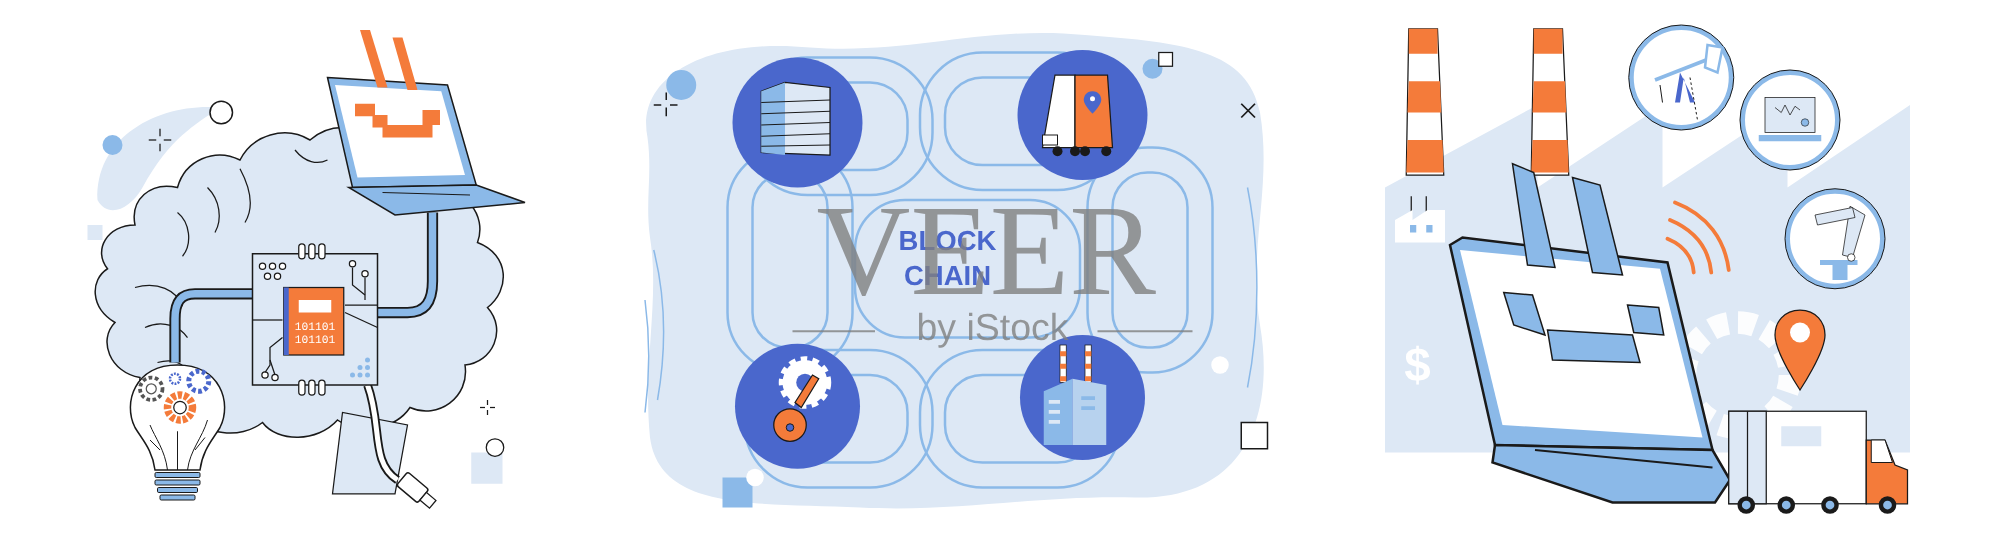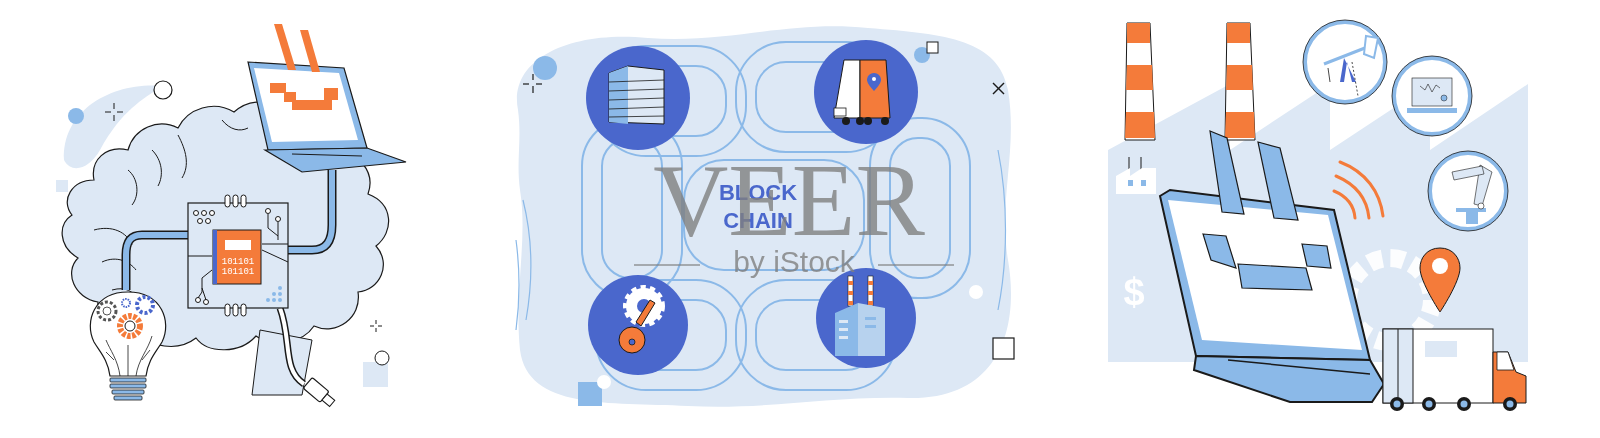--- a/index.html
+++ b/index.html
@@ -1,18 +1,18 @@
 <!DOCTYPE html>
 <html><head>
 <meta charset="utf-8">
 <style>
   html, body { margin:0; padding:0; background:#ffffff; }
   body { width:1600px; height:438px; overflow:hidden; position:relative; font-family:"Liberation Sans", sans-serif; }
   .panel { position:absolute; top:0; height:438px; }
-  #panel-ai { left:2px; width:460px; }
+  #panel-ai { left:16px; width:460px; }
   #panel-blockchain { left:478px; width:580px; }
   #panel-industry { left:1060px; width:540px; }
   svg { display:block; }
   .bc-text { font-family:"Liberation Sans", sans-serif; font-weight:bold; }
   .wm-big { font-family:"Liberation Serif", serif; }
   .wm-small { font-family:"Liberation Sans", sans-serif; }
 </style>
 </head>
 <body>
 

